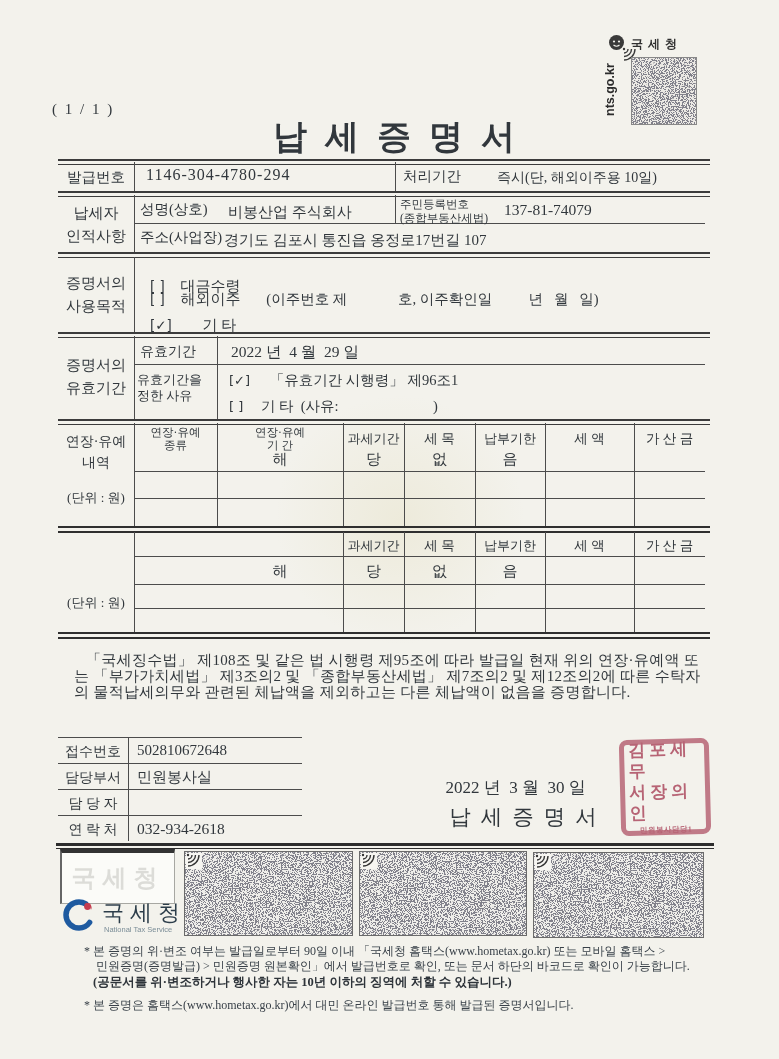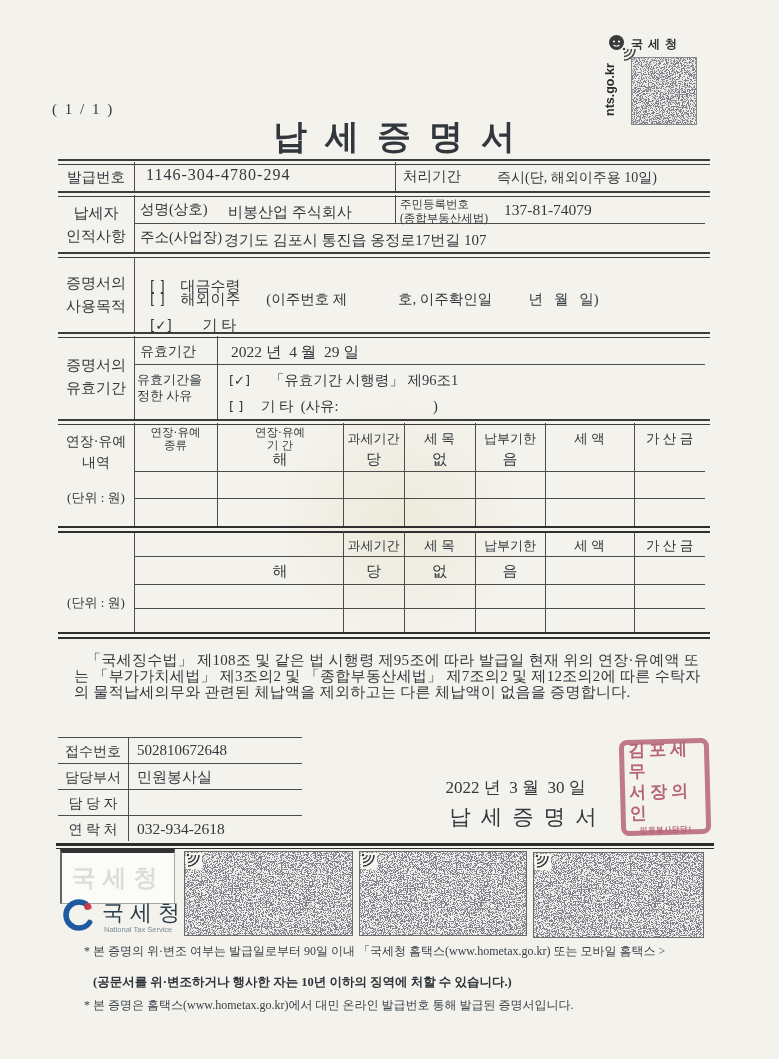--- a/index.html
+++ b/index.html
@@ -239,16 +239,17 @@
       </svg>
     <div class="arcbadge">
       <svg width="14" height="14" viewBox="0 0 14 14">
           <circle cx="2" cy="2" r="1.2" fill="#333"></circle>
       <path d="M6 2 A4 4 0 0 1 2 6 M9.5 2 A7.5 7.5 0 0 1 2 9.5 M13 2 A11 11 0 0 1 2 13" stroke="#333" stroke-width="1.4" fill="none"></path>
         </svg>
     </div>
   </div>
 
   <div class="note" style="left:84px;top:944px">* 본 증명의 위·변조 여부는 발급일로부터 90일 이내 「국세청 홈택스(www.hometax.go.kr) 또는 모바일 홈택스 &gt;</div>
+  <div class="note" style="left:96px;top:959px">민원증명(증명발급) &gt; 민원증명 원본확인」에서 발급번호로 확인, 또는 문서 하단의 바코드로 확인이 가능합니다.</div>
   <div class="note" style="left:93px;top:975px;font-weight:bold;font-size:12.5px;color:#2e343a">(공문서를 위·변조하거나 행사한 자는 10년 이하의 징역에 처할 수 있습니다.)</div>
   <div class="note" style="left:84px;top:998px">* 본 증명은 홈택스(www.hometax.go.kr)에서 대민 온라인 발급번호 통해 발급된 증명서입니다.</div>
 
 </div>
 
 </body></html>

